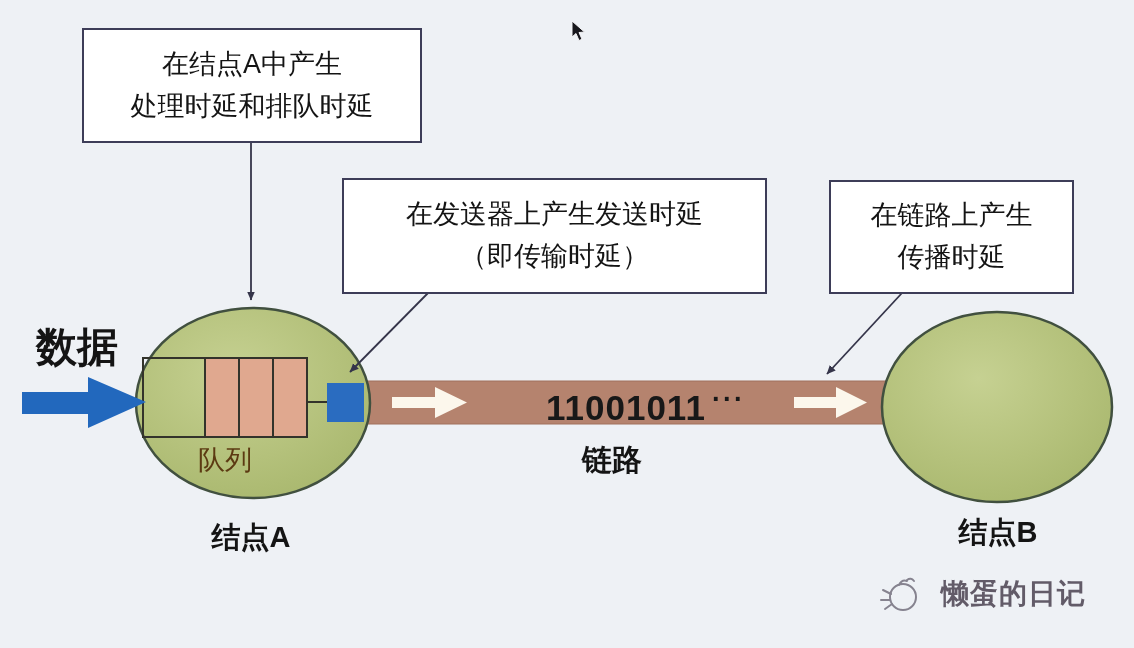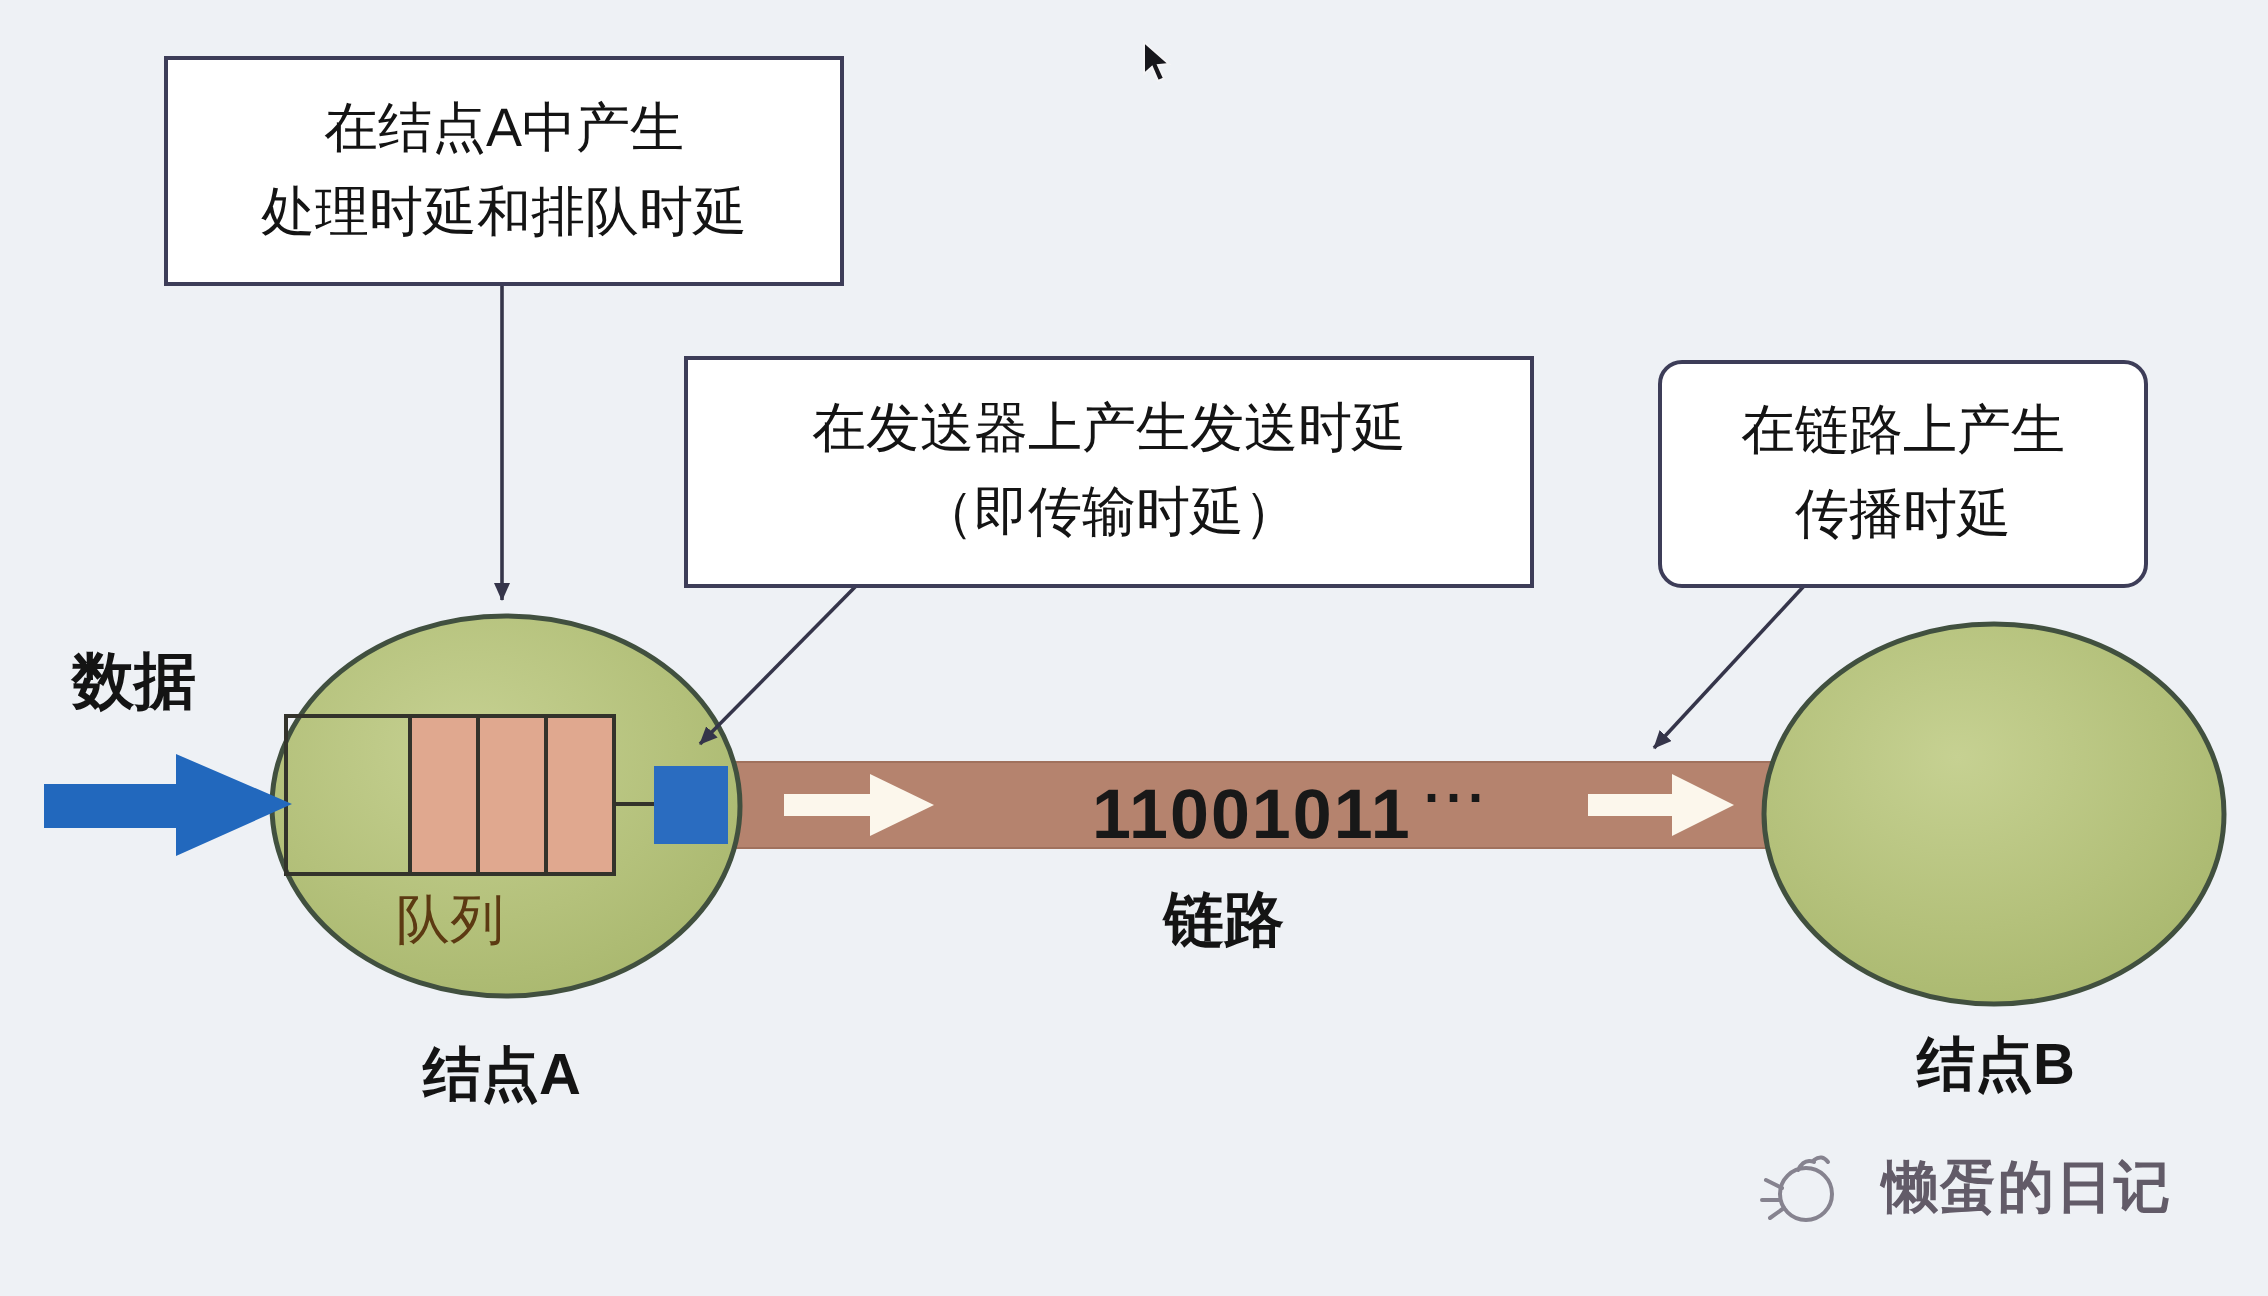--- a/index.html
+++ b/index.html
@@ -25,28 +25,28 @@
     justify-content: center;
     align-items: center;
     text-align: center;
     color: #141414;
     z-index: 2;
     line-height: 1.55;
   }
   .callout .line { white-space: nowrap; }
   #callout-node-a    { left: 82px;  top: 28px;  width: 336px; height: 111px; font-size: 27px; }
   #callout-transmit  { left: 342px; top: 178px; width: 421px; height: 112px; font-size: 27px; }
-  #callout-propagate { left: 829px; top: 180px; width: 241px; height: 110px; font-size: 27px; border-radius: 12px; }
+  #callout-propagate { left: 829px; top: 180px; width: 241px; height: 110px; font-size: 27px; }
   .label {
     position: absolute;
     color: #141414;
     z-index: 2;
     white-space: nowrap;
   }
-  #label-data   { left: 36px;  top: 320px; font-size: 31px; font-weight: 700; }
+  #label-data   { left: 36px;  top: 320px; font-size: 41px; font-weight: 700; }
   #label-queue  { left: 143px; top: 442px; width: 164px; text-align: center;
                   font-size: 27px; font-weight: 400; color: #5c3a12; }
   #label-node-a { left: 171px; top: 518px; width: 160px; text-align: center;
                   font-size: 29px; font-weight: 700; }
   #label-node-b { left: 918px; top: 513px; width: 160px; text-align: center;
                   font-size: 29px; font-weight: 600; }
   #label-link   { left: 557px; top: 440px; width: 110px; text-align: center;
                   font-size: 30px; font-weight: 600; }
   #label-bits   { left: 546px; top: 388px; font-size: 35px; font-weight: 700;
                   letter-spacing: 1px; color: #181818; }

